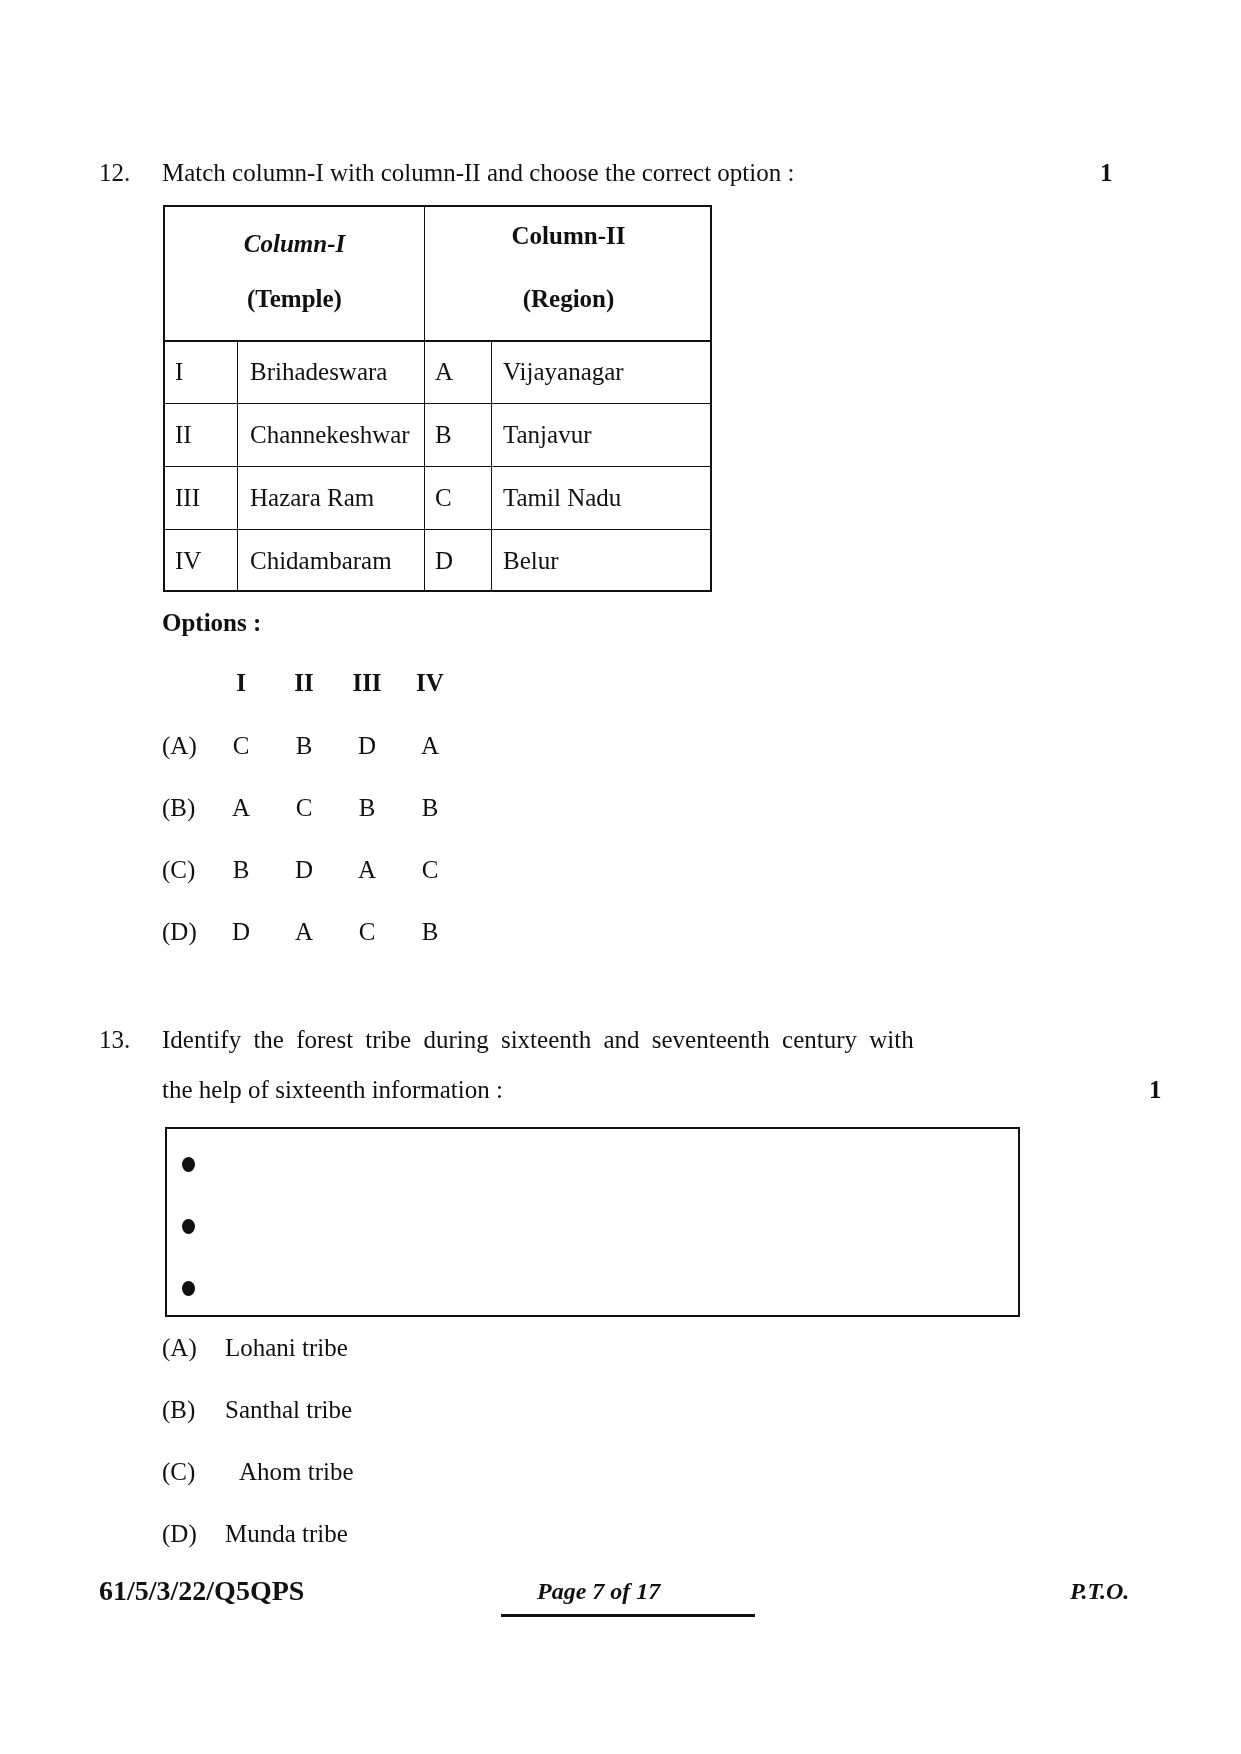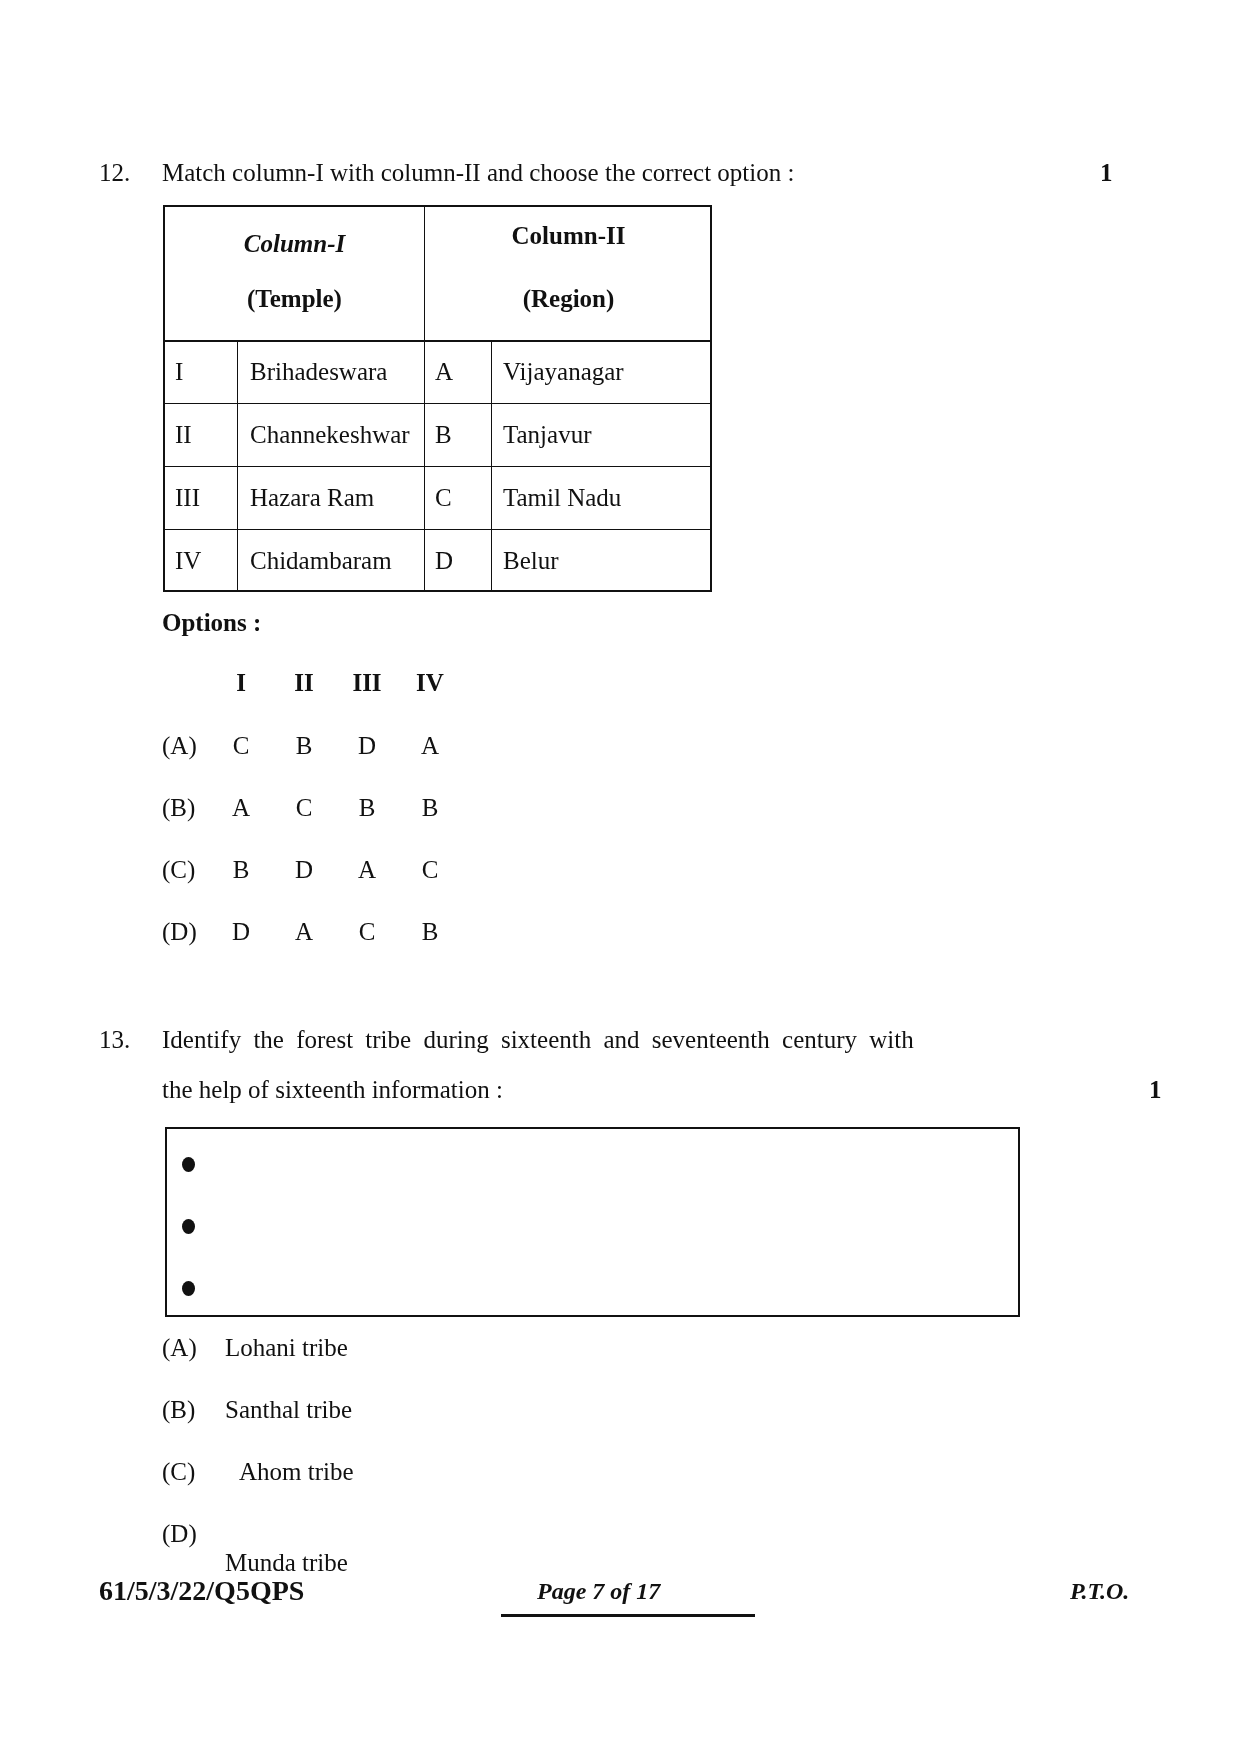--- a/index.html
+++ b/index.html
@@ -143,21 +143,21 @@
   <div>
     <span class="abs txt" style="left:162px; top:1395px;">(B)</span>
     <span class="abs txt" style="left:225px; top:1395px;">Santhal tribe</span>
   </div>
   <div>
     <span class="abs txt" style="left:162px; top:1457px;">(C)</span>
     <span class="abs txt" style="left:225px; top:1457px;margin-left:14px;">Ahom tribe</span>
   </div>
   <div>
     <span class="abs txt" style="left:162px; top:1519px;">(D)</span>
-    <span class="abs txt" style="left:225px; top:1519px;margin-top:29px;">Munda tribe</span>
+    <span class="abs txt" style="left:225px; top:1519px;">Munda tribe</span>
   </div>
 </div>
 
 <div>
   <span class="abs txt bold" style="left:99px; top:1576px; font-size:28px;">61/5/3/22/Q5QPS</span>
   <span class="abs txt bold italic" style="left:537px; top:1576px; font-size:24px;">Page 7 of 17</span>
   <div class="footer-underline"></div>
   <span class="abs txt bold italic" style="left:1070px; top:1576px; font-size:24px;">P.T.O.</span>
 </div>
 

